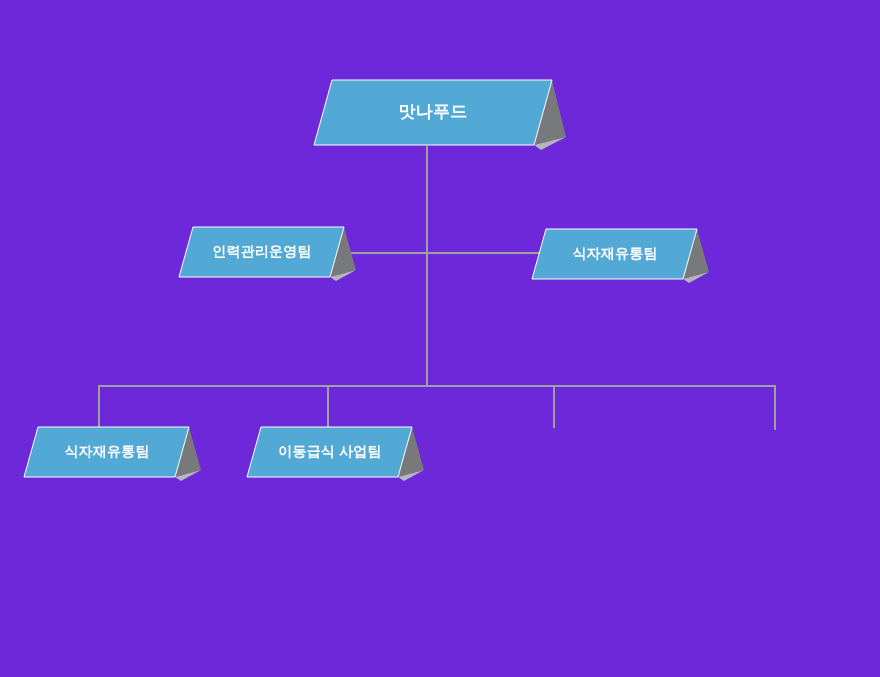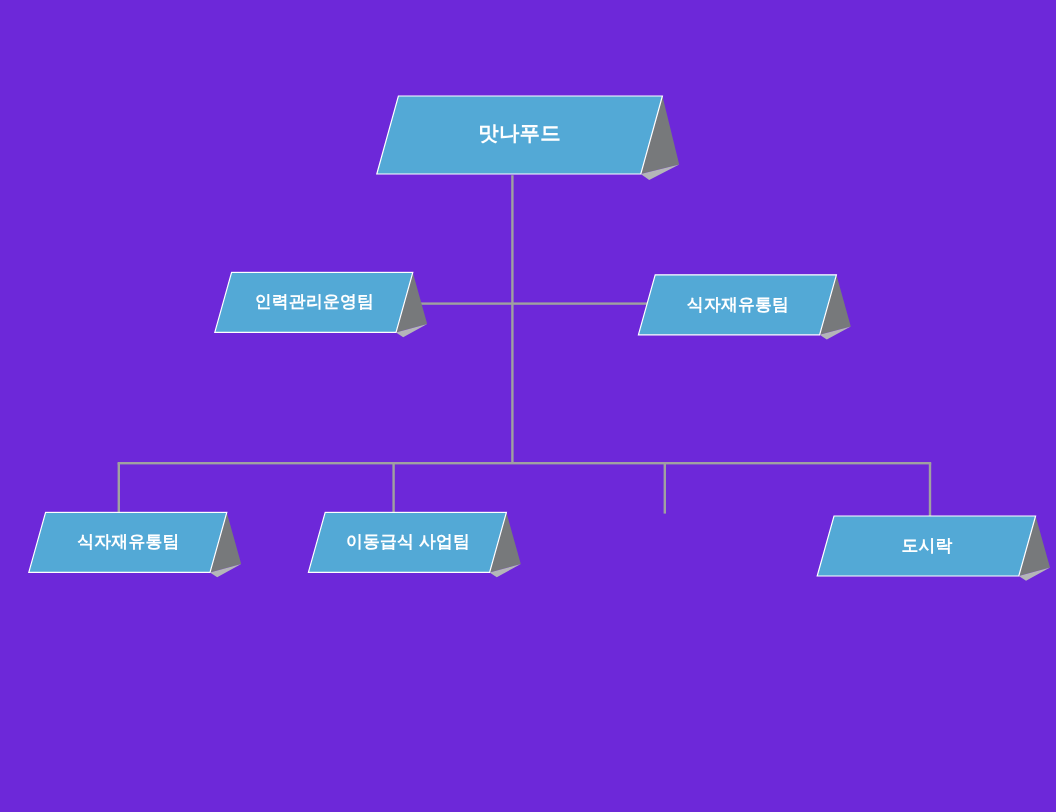--- a/index.html
+++ b/index.html
@@ -63,32 +63,24 @@
 
   <div class="node node-sm" style="left:23px;top:426px;width:182px;height:56px;">
     <svg width="182" height="56" viewBox="0 0 182 56">
       <polygon class="fold" points="166,1 152,51 178,44"></polygon>
       <polygon class="tip" points="152,51 178,44 158,55"></polygon>
       <polygon class="face" points="15,1 166,1 152,51 1,51"></polygon>
     </svg>
     <div class="label">식자재유통팀</div>
   </div>
 
-  <div class="node node-sm" style="left:256px;top:426px;width:182px;height:56px;">
+  <div class="node node-sm" style="left:246px;top:426px;width:182px;height:56px;">
     <svg width="182" height="56" viewBox="0 0 182 56">
       <polygon class="fold" points="166,1 152,51 178,44"></polygon>
       <polygon class="tip" points="152,51 178,44 158,55"></polygon>
       <polygon class="face" points="15,1 166,1 152,51 1,51"></polygon>
     </svg>
     <div class="label">이동급식 사업팀</div>
   </div>
 
 
-  <div class="node node-sm" style="left:680px;top:429px;width:199px;height:56px;">
-    <svg width="199" height="56" viewBox="0 0 199 56">
-      <polygon class="fold" points="183,1 169,51 195,44"></polygon>
-      <polygon class="tip" points="169,51 195,44 175,55"></polygon>
-      <polygon class="face" points="15,1 183,1 169,51 1,51"></polygon>
-    </svg>
-    <div class="label">도시락</div>
-  </div>
 
 </div>
 
 </body></html>

